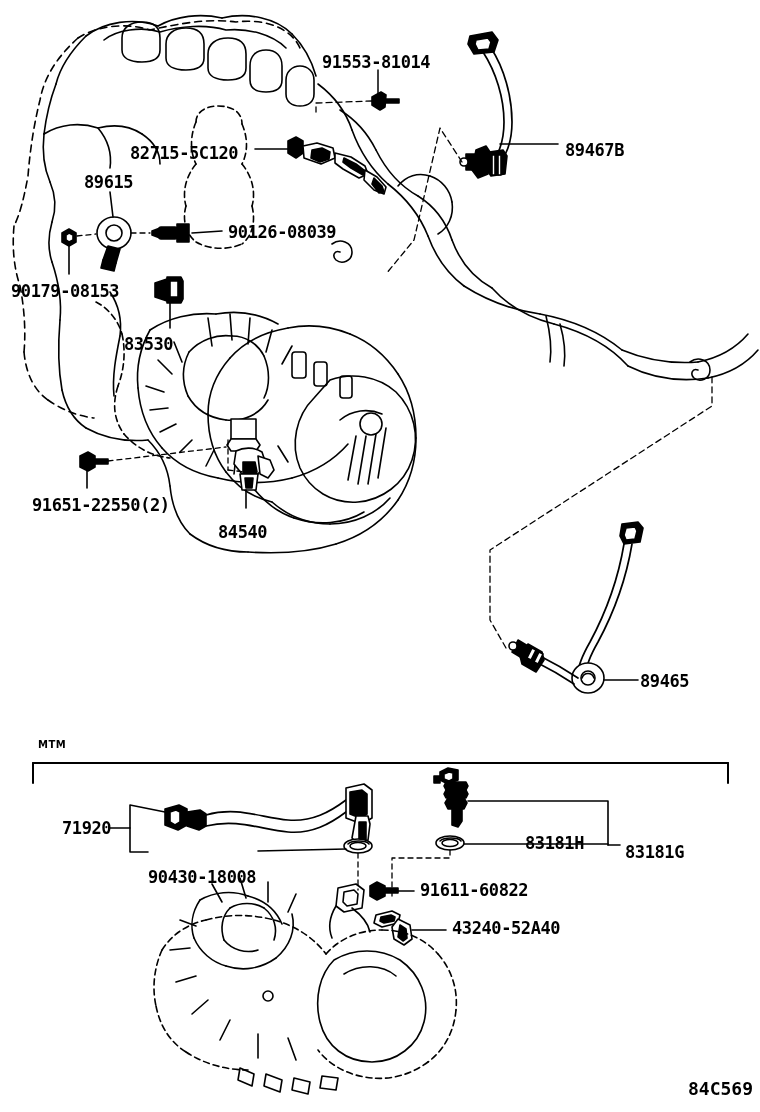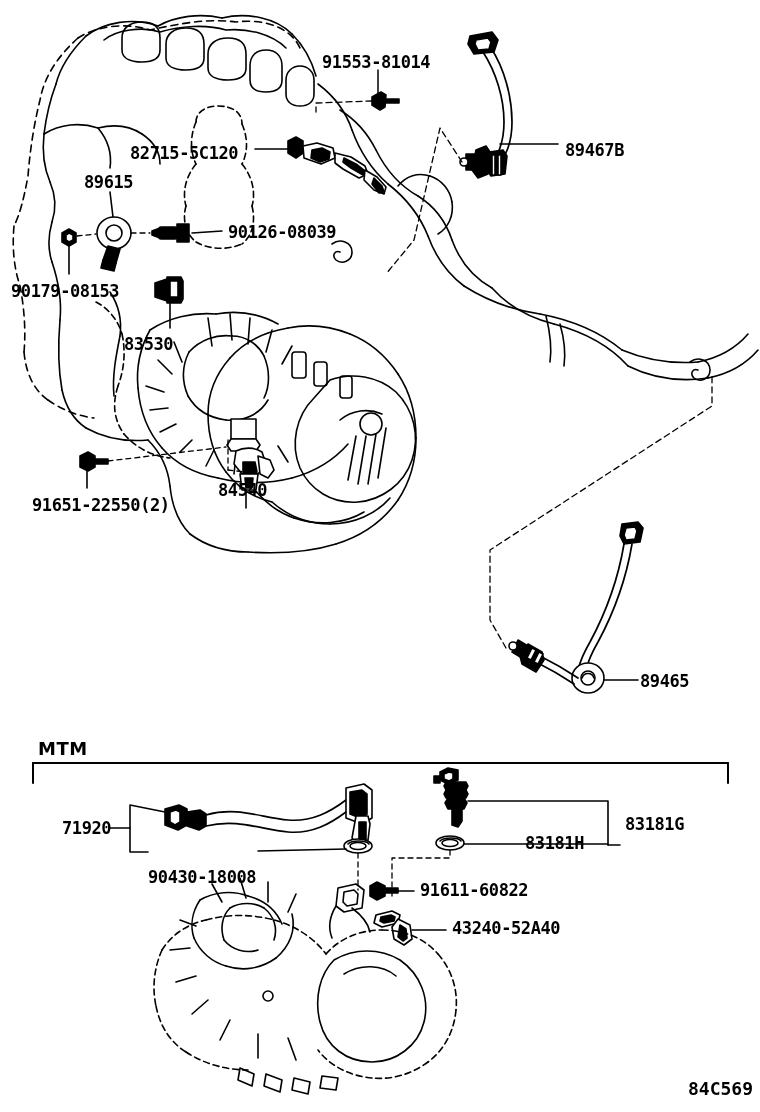--- a/index.html
+++ b/index.html
@@ -15,21 +15,21 @@
     position:absolute;
     font-family:"DejaVu Sans Mono","Liberation Mono",monospace;
     font-weight:bold;
     font-size:17px;
     letter-spacing:-0.4px;
     color:#000;
     white-space:nowrap;
     line-height:1;
   }
   .lbl.code{font-size:18px;letter-spacing:0px;font-weight:bold;}
-  .lbl.grp{font-size:18px;font-weight:bold;letter-spacing:0.5px;
+  .lbl.grp{font-size:10px;font-weight:bold;letter-spacing:0.5px;
            font-family:"DejaVu Sans","Liberation Sans",sans-serif;}
 </style>
 </head>
 <body>
 
 <div id="sheet">
 
   <svg id="art" viewBox="0 0 760 1112" xmlns="http://www.w3.org/2000/svg">
     <g fill="none" stroke="#000" stroke-width="1.6" stroke-linecap="round" stroke-linejoin="round">
 
@@ -488,31 +488,31 @@
   <div class="lbl" style="left:84px;top:174px;">89615</div>
 
   <div class="lbl" style="left:228px;top:224px;">90126-08039</div>
 
   <div class="lbl" style="left:11px;top:283px;">90179-08153</div>
 
   <div class="lbl" style="left:124px;top:336px;">83530</div>
 
   <div class="lbl" style="left:32px;top:497px;">91651-22550(2)</div>
 
-  <div class="lbl" style="left:218px;top:482px;">84540</div>
+  <div class="lbl" style="left:218px;top:524px;">84540</div>
 
   <div class="lbl" style="left:640px;top:673px;">89465</div>
 
   <div class="lbl grp" style="left:38px;top:740px;">MTM</div>
 
   <div class="lbl" style="left:62px;top:820px;">71920</div>
 
   <div class="lbl" style="left:148px;top:841px;margin-top:28px;">90430-18008</div>
 
-  <div class="lbl" style="left:625px;top:816px;">83181G</div>
+  <div class="lbl" style="left:625px;top:844px;">83181G</div>
 
   <div class="lbl" style="left:525px;top:835px;text-align:right;">83181H</div>
 
   <div class="lbl" style="left:420px;top:882px;">91611-60822</div>
 
   <div class="lbl" style="left:452px;top:920px;">43240-52A40</div>
 
   <div class="lbl code" style="left:688px;top:1080px;">84C569</div>
 
 </div>

